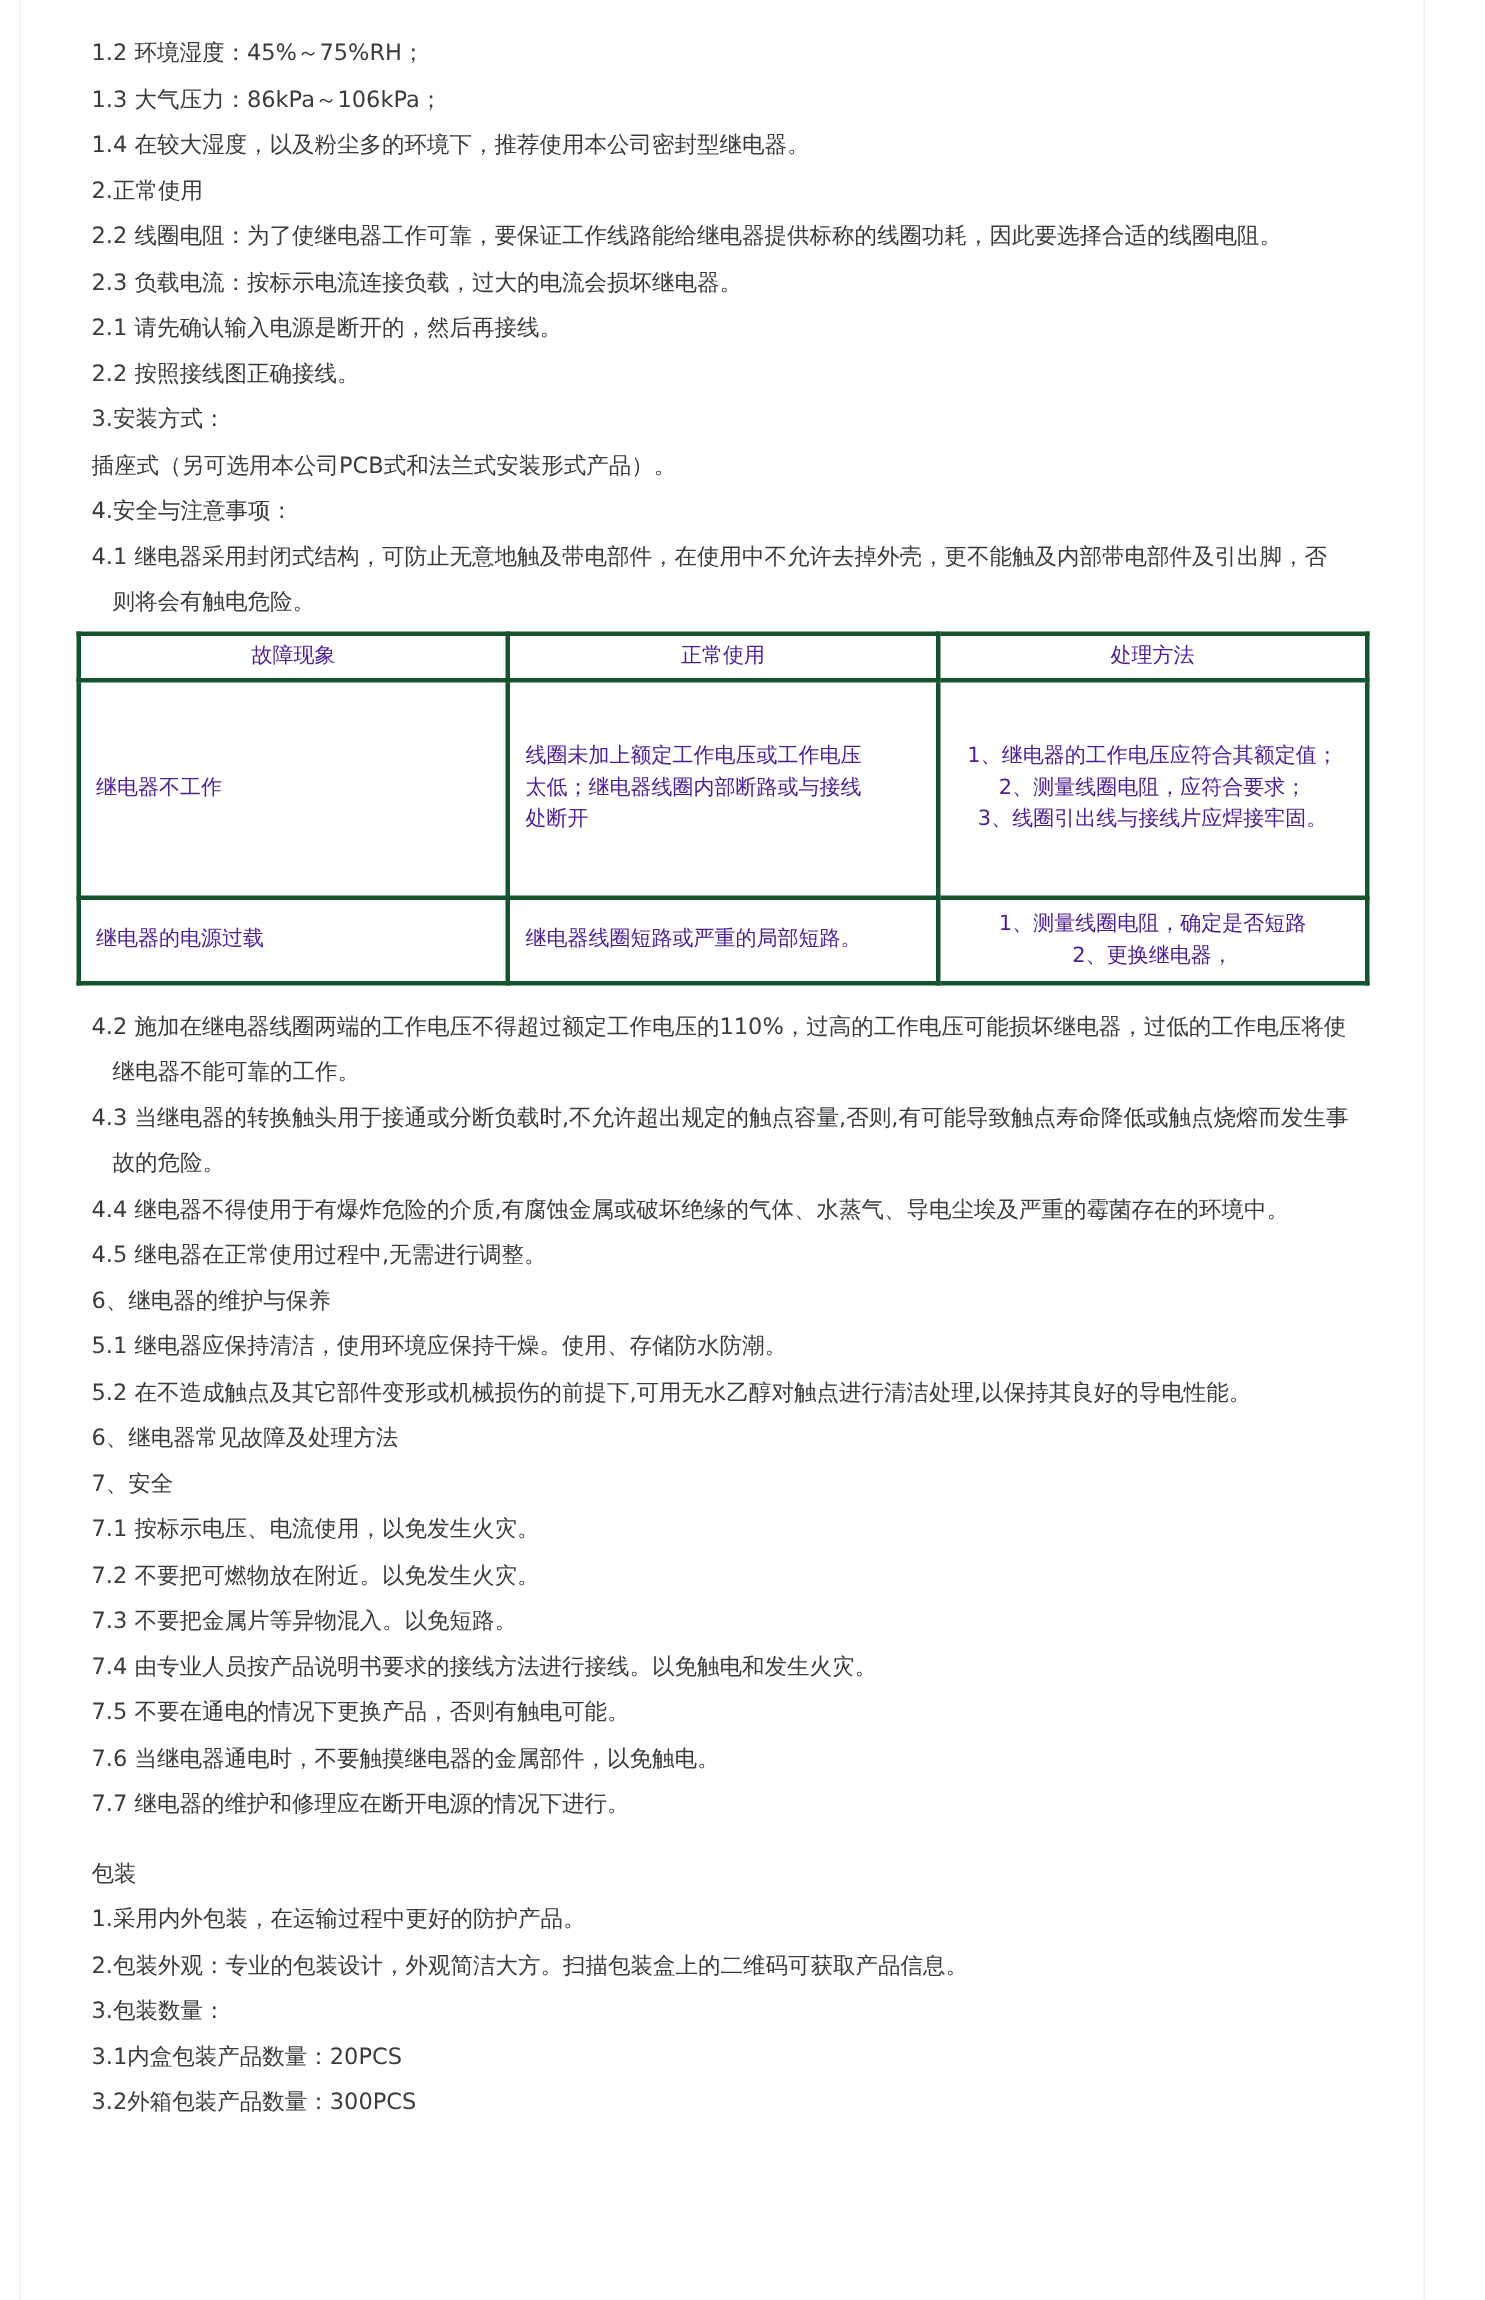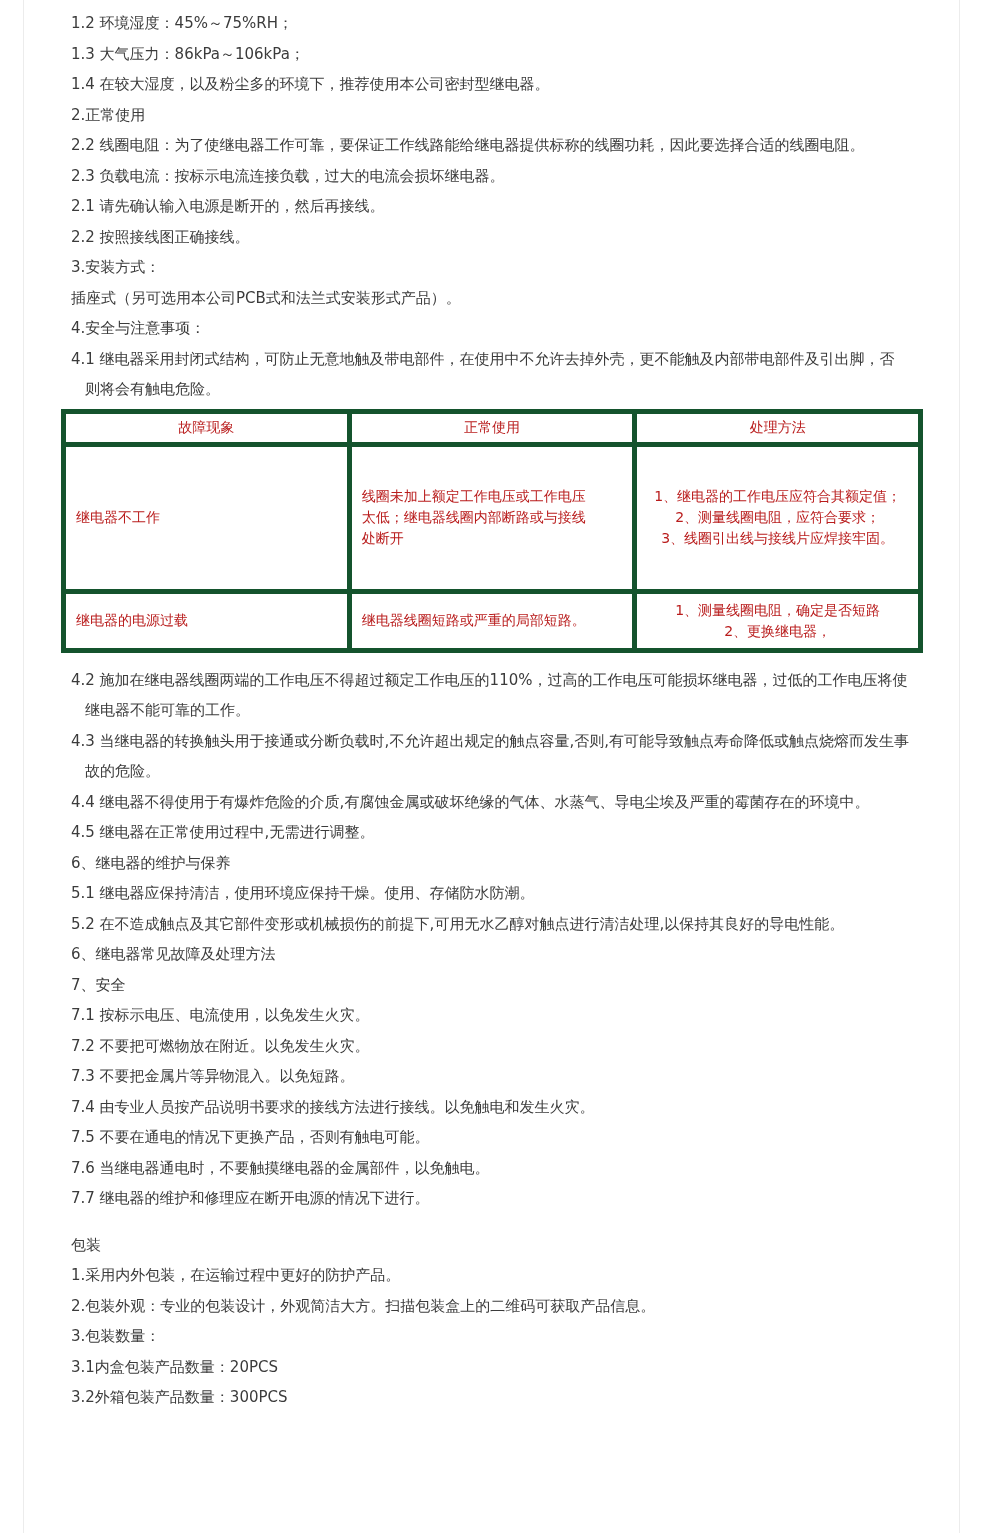--- a/index.html
+++ b/index.html
@@ -6,50 +6,50 @@
   body {
     width: 990px; height: 1533px;
     background: #ffffff;
     overflow: hidden;
     font-family: "DejaVu Sans", "Liberation Sans", sans-serif;
     color: #3b3b3b;
     -webkit-font-smoothing: antialiased;
   }
   .sheet {
     box-sizing: border-box;
-    margin-left: 23px;
+    margin-left: 13px;
     width: 937px;
     height: 1533px;
     border-left: 1px solid #ececec;
     border-right: 1px solid #ececec;
-    padding: 8px 50px 0 47px;
+    padding: 20px 50px 0 47px;
     overflow: hidden;
   }
   p.line {
     margin: 0;
     font-size: 15px;
     line-height: 30.5px;
     white-space: normal;
   }
   p.hang {
     padding-left: 14px;
     text-indent: -14px;
   }
   .gap { height: 16px; }
   table.fault {
     border-collapse: collapse;
     table-layout: fixed;
     width: 862px;
     margin: 4px 0 12px -10px;
   }
   table.fault th, table.fault td {
-    border: 5px solid #14532d;
+    border: 3px solid #14532d;
     font-size: 14px;
     font-weight: normal;
-    color: #b91c1c;
+    color: #4c1d95;
     line-height: 21px;
     padding: 6px 10px;
     vertical-align: middle;
     white-space: pre-line;
     overflow: hidden;
   }
   table.fault th {
     text-align: center;
     height: 22px;
     padding: 3px 6px;

